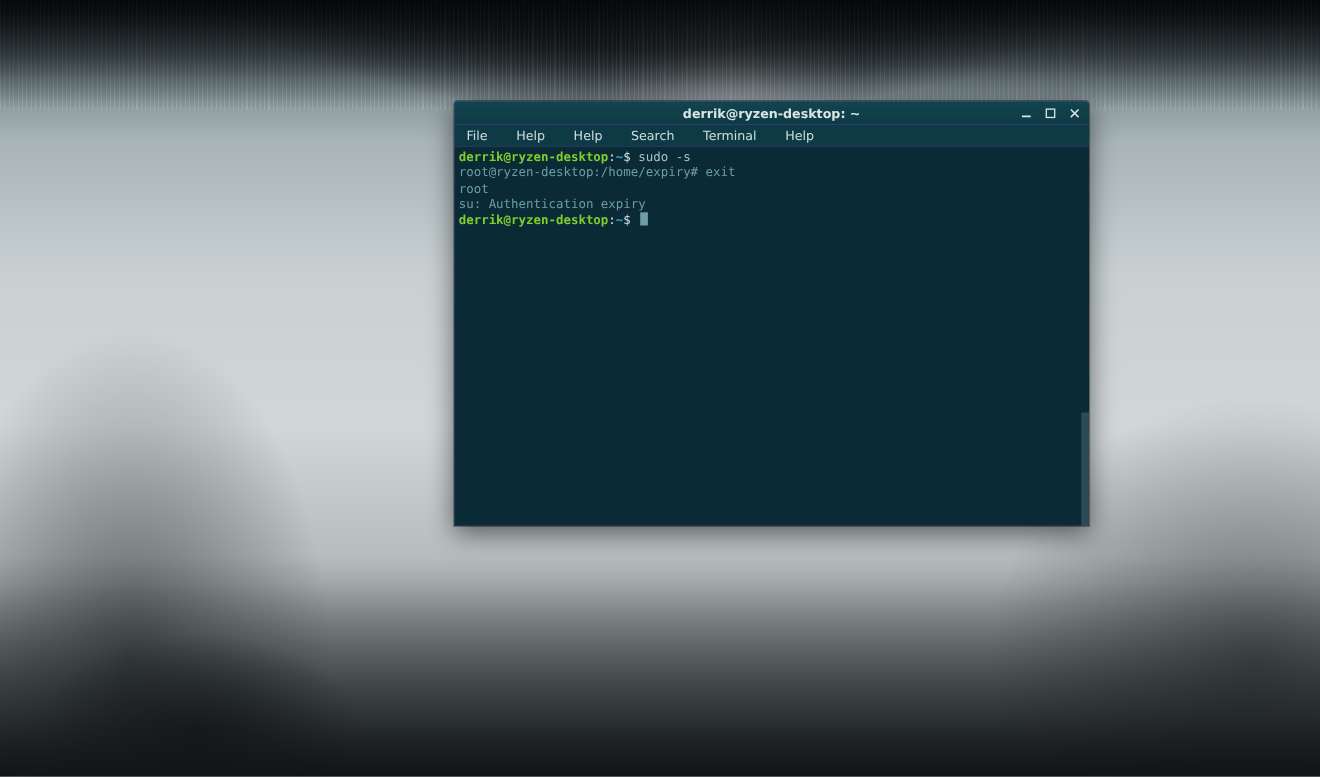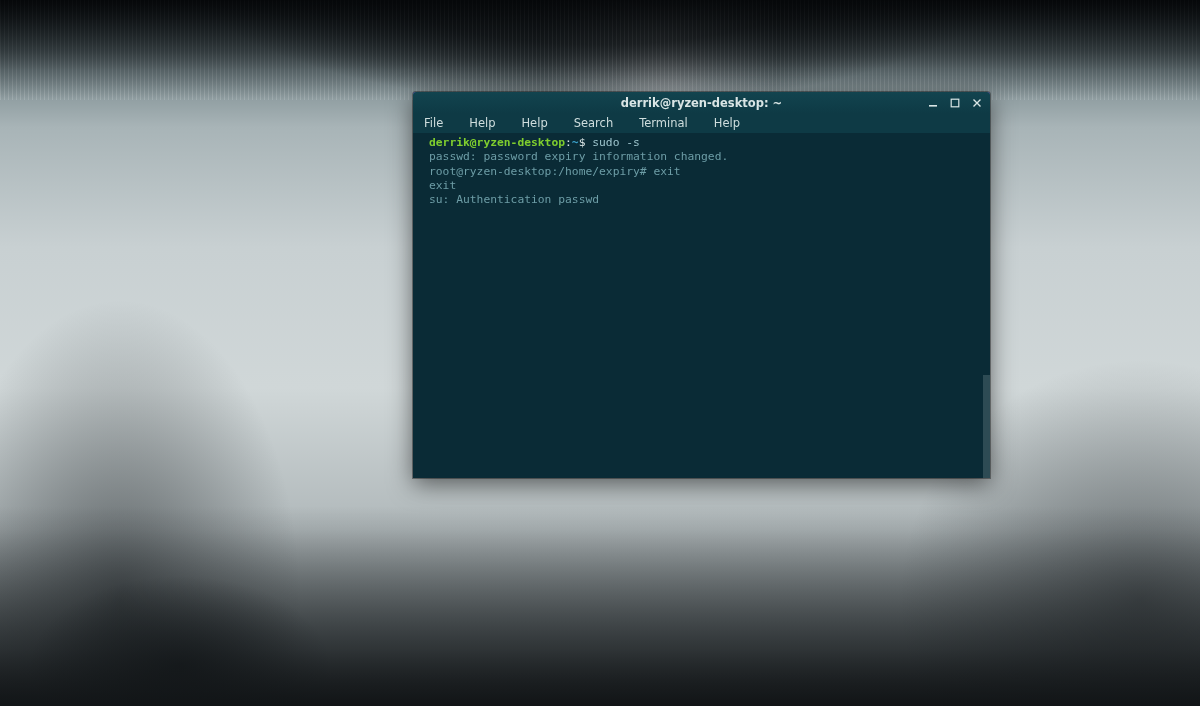--- a/index.html
+++ b/index.html
@@ -119,21 +119,21 @@
       color: #cfdede;
       font-size: 11.5px;
     }
     .menubar .menu-item {
       padding: 2px 7px;
       cursor: pointer;
     }
     .terminal-body {
       flex: 1;
       background: #0a2b36;
-      padding: 3px 16px;
+      padding: 3px 4px;
       font-family: "DejaVu Sans Mono", "Liberation Mono", "Consolas", monospace;
       font-size: 11.3px;
       line-height: 14.3px;
       color: #6d9da6;
       position: relative;
       overflow: hidden;
     }
     .scroll-indicator{
       position:absolute;
       right:0;
@@ -190,18 +190,18 @@
     <span class="menu-item">Help</span>
     <span class="menu-item">Help</span>
     <span class="menu-item">Search</span>
     <span class="menu-item">Terminal</span>
     <span class="menu-item">Help</span>
   </div>
 
   <div class="terminal-body" id="term-body">
     <div class="scroll-indicator"></div>
   <div class="term-line"><span class="prompt-user">derrik@ryzen-desktop</span><span class="prompt-sep">:</span><span class="prompt-path">~</span><span class="prompt-dollar">$</span><span class="cmd-text"> sudo -s</span></div>
-      <div class="term-line"><span class="out-text">passwd: password expiry information changed.</span></div>
       <div class="term-line"><span class="out-text">root@ryzen-desktop:/home/expiry# exit</span></div>
-      <div class="term-line"><span class="out-text">exit</span></div>
-      <div class="term-line"><span class="out-text">su: Authentication passwd</span></div>
+      <div class="term-line"><span class="out-text">root</span></div>
+      <div class="term-line"><span class="out-text">su: Authentication expiry</span></div>
+      <div class="term-line"><span class="prompt-user">derrik@ryzen-desktop</span><span class="prompt-sep">:</span><span class="prompt-path">~</span><span class="prompt-dollar">$</span><span class="cmd-text"> </span><span class="cursor-block"></span></div>
     </div>
 </div>
 
 </body></html>

